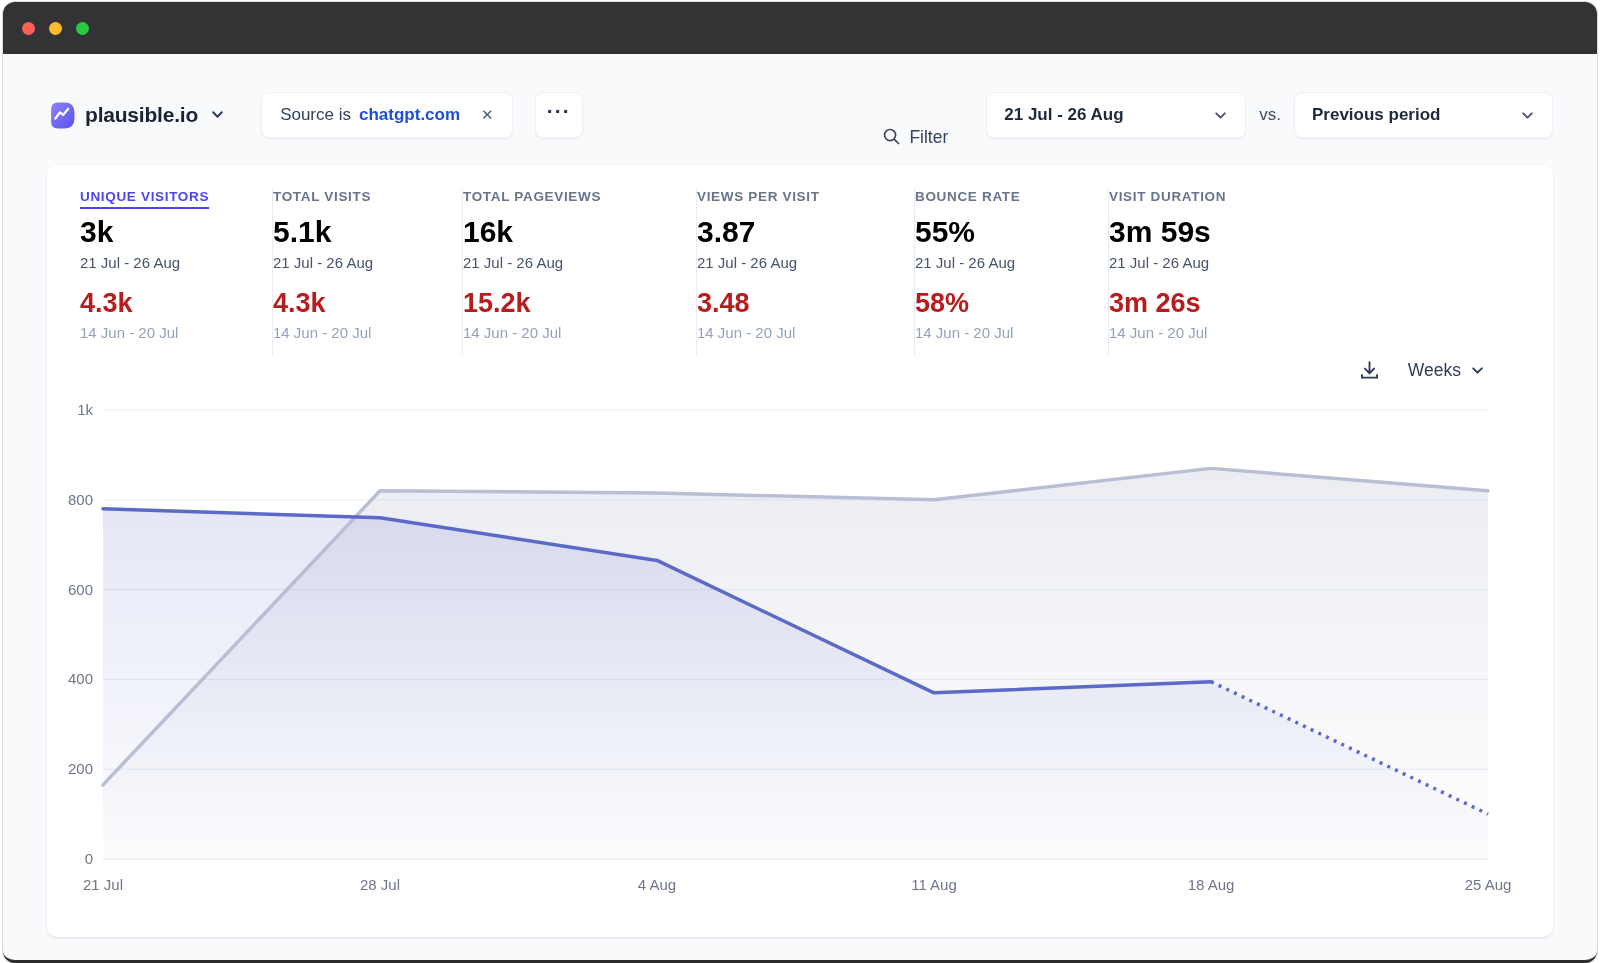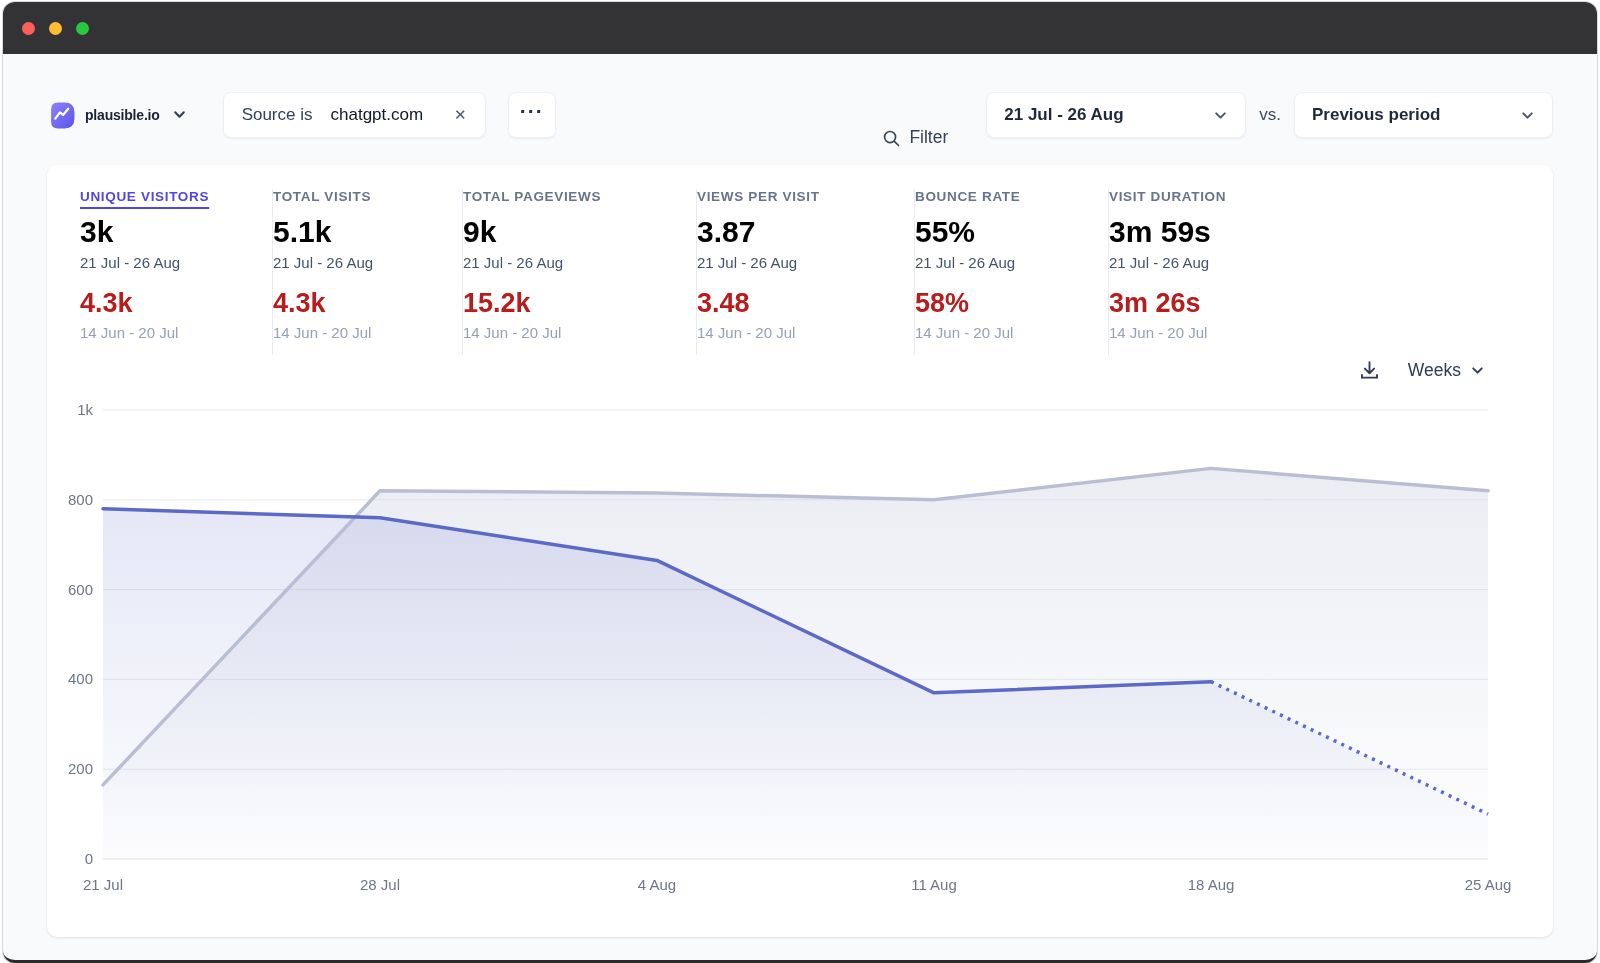--- a/index.html
+++ b/index.html
@@ -10,32 +10,32 @@
             border-bottom:3px solid #2b2b2b; box-shadow:0 0 0 1px rgba(0,0,0,.15); }
   
   .titlebar { height:52px; background:#333336; display:flex; align-items:center; padding-left:19px; }
   .tl { width:13px; height:13px; border-radius:50%; margin-right:14px; display:inline-block; }
   .tl.red    { background:#ff5f57; }
   .tl.yellow { background:#febc2e; }
   .tl.green  { background:#28c840; }
   
   .topbar { display:flex; align-items:center; height:46px; margin:38px 44px 0 44px; }
   .brand { display:flex; align-items:center; gap:9px; cursor:pointer; }
-  .brand-name { font-size:14px; font-weight:800; color:#1a2433; letter-spacing:-0.2px; }
+  .brand-name { font-size:21px; font-weight:800; color:#1a2433; letter-spacing:-0.2px; }
   .brand .chev { margin-left:3px; margin-top:3px; }
   .chip { margin-left:36px; height:46px; background:#fff; border:1px solid #eef0f4;
           box-shadow:0 1px 2px rgba(16,24,40,.06); border-radius:8px; display:flex;
-          align-items:center; padding:0 18px; font-size:17px; color:#33415a; gap:18px; cursor:pointer; }
-  .chip b { color:#0f172a; font-weight:400; }
+          align-items:center; padding:0 18px; font-size:17px; color:#33415a; gap:8px; cursor:pointer; }
+  .chip b { color:#1d4ed8; font-weight:700; }
   .chip-x { margin-left:13px; font-size:15px; color:#4b5a74; cursor:pointer; }
   .more-btn { margin-left:22px; height:46px; width:48px; background:#fff; border:1px solid #eef0f4;
           box-shadow:0 1px 2px rgba(16,24,40,.06); border-radius:8px; font-size:21px; font-weight:700;
           color:#273349; letter-spacing:1px; cursor:pointer; display:flex; align-items:center;
           justify-content:center; padding-bottom:8px; }
-  .filter-btn { margin-left:auto; display:flex; align-items:flex-end; gap:8px; font-size:17.5px;
+  .filter-btn { margin-left:auto; display:flex; align-items:flex-start; gap:8px; font-size:17.5px;
           color:#36435c; cursor:pointer;margin-top:44px; }
   .select { height:46px; background:#fff; border:1px solid #eef0f4; box-shadow:0 1px 2px rgba(16,24,40,.06);
           border-radius:8px; display:flex; align-items:center; justify-content:space-between;
           padding:0 17px; font-size:17px; font-weight:600; color:#1e293b; cursor:pointer; }
   .date-select { width:260px; margin-left:38px; }
   .compare-select { width:259px; margin-left:13px; }
   .vs { margin-left:13px; font-size:17px; color:#3c4a61; }
   
   .card { position:relative; margin:27px 44px 0 44px; height:772px; background:#fff;
           border-radius:10px; box-shadow:0 1px 3px rgba(16,24,40,.08), 0 1px 2px rgba(16,24,40,.04); }
@@ -141,21 +141,21 @@
         </div>
         <div class="stat w2">
           <div class="stat-label">Total visits</div>
           <div class="stat-value">5.1k</div>
           <div class="stat-period">21 Jul - 26 Aug</div>
           <div class="stat-prev-value">4.3k</div>
           <div class="stat-prev-period">14 Jun - 20 Jul</div>
         </div>
         <div class="stat w3">
           <div class="stat-label">Total pageviews</div>
-          <div class="stat-value">9k</div>
+          <div class="stat-value">16k</div>
           <div class="stat-period">21 Jul - 26 Aug</div>
           <div class="stat-prev-value">15.2k</div>
           <div class="stat-prev-period">14 Jun - 20 Jul</div>
         </div>
         <div class="stat w4">
           <div class="stat-label">Views per visit</div>
           <div class="stat-value">3.87</div>
           <div class="stat-period">21 Jul - 26 Aug</div>
           <div class="stat-prev-value">3.48</div>
           <div class="stat-prev-period">14 Jun - 20 Jul</div>

